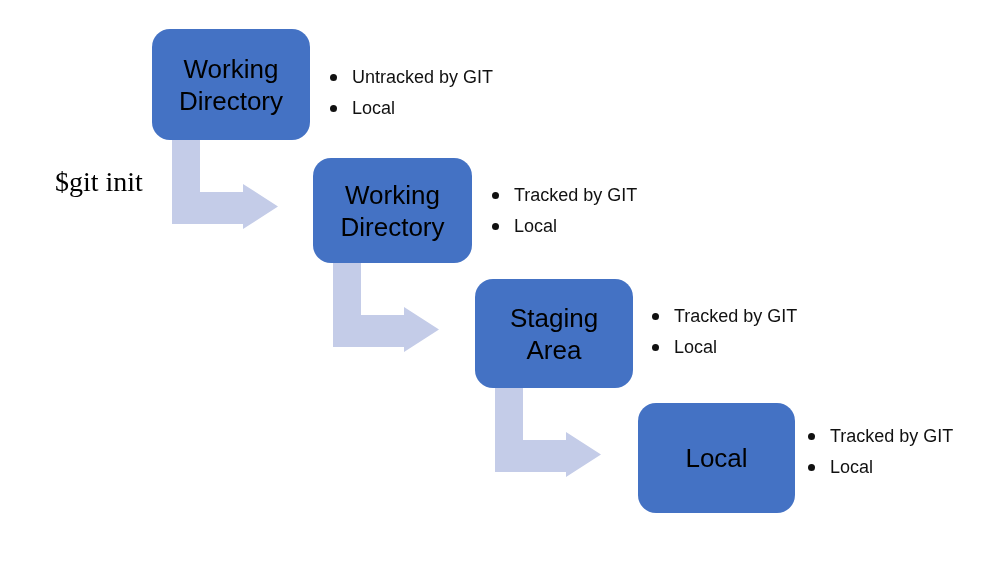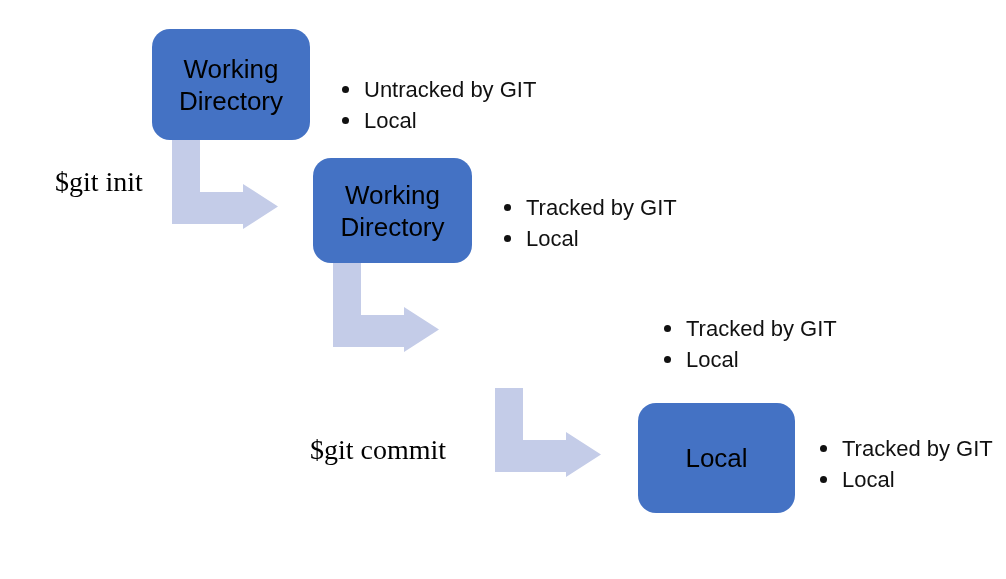--- a/index.html
+++ b/index.html
@@ -51,24 +51,24 @@
     color: #000000;
     white-space: nowrap;
     text-align: center;
   }
   #cmd1 { left: 55px;  top: 168px; }
   #cmd2 { left: 195px; top: 296px; }
   #cmd3 { left: 310px; top: 436px; }
 
   .stage-bullets {
     position: absolute;
-    margin: 12px;
+    margin: 0;
     padding: 0;
     list-style: none;
-    font-size: 22px;
+    font-size: 18px;
     line-height: 31px;
     color: #111111;
     white-space: nowrap;
   }
   .stage-bullets li {
     position: relative;
     padding-left: 22px;
   }
   .stage-bullets li::before {
     content: "";
@@ -110,29 +110,32 @@
   </div>
   <ul class="stage-bullets" id="list2">
     <li>Tracked by GIT</li>
     <li>Local</li>
   </ul>
 
   <svg class="flow-arrow" id="arrow2" viewBox="0 0 106 90" aria-hidden="true">
     <polygon points="0,0 28,0 28,52 71,52 71,44 106,66.5 71,89 71,84 0,84" fill="#c4cce8"></polygon>
   </svg>
 
+  <div class="stage-box" id="box3">
+    <span class="line">Staging</span>
+    <span class="line">Area</span>
+  </div>
   <ul class="stage-bullets" id="list3">
     <li>Tracked by GIT</li>
     <li>Local</li>
   </ul>
 
   <svg class="flow-arrow" id="arrow3" viewBox="0 0 106 90" aria-hidden="true">
     <polygon points="0,0 28,0 28,52 71,52 71,44 106,66.5 71,89 71,84 0,84" fill="#c4cce8"></polygon>
   </svg>
-  <div class="command-label" id="cmd3">$git commit</div>
 
   <div class="stage-box" id="box4">
     <span class="line">Local</span>
   </div>
   <ul class="stage-bullets" id="list4">
     <li>Tracked by GIT</li>
     <li>Local</li>
   </ul>
 
 </div>

